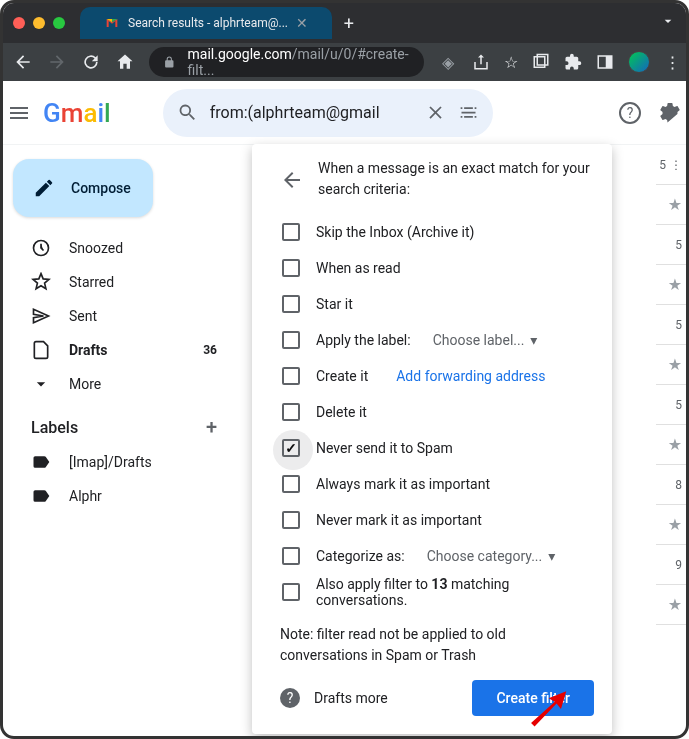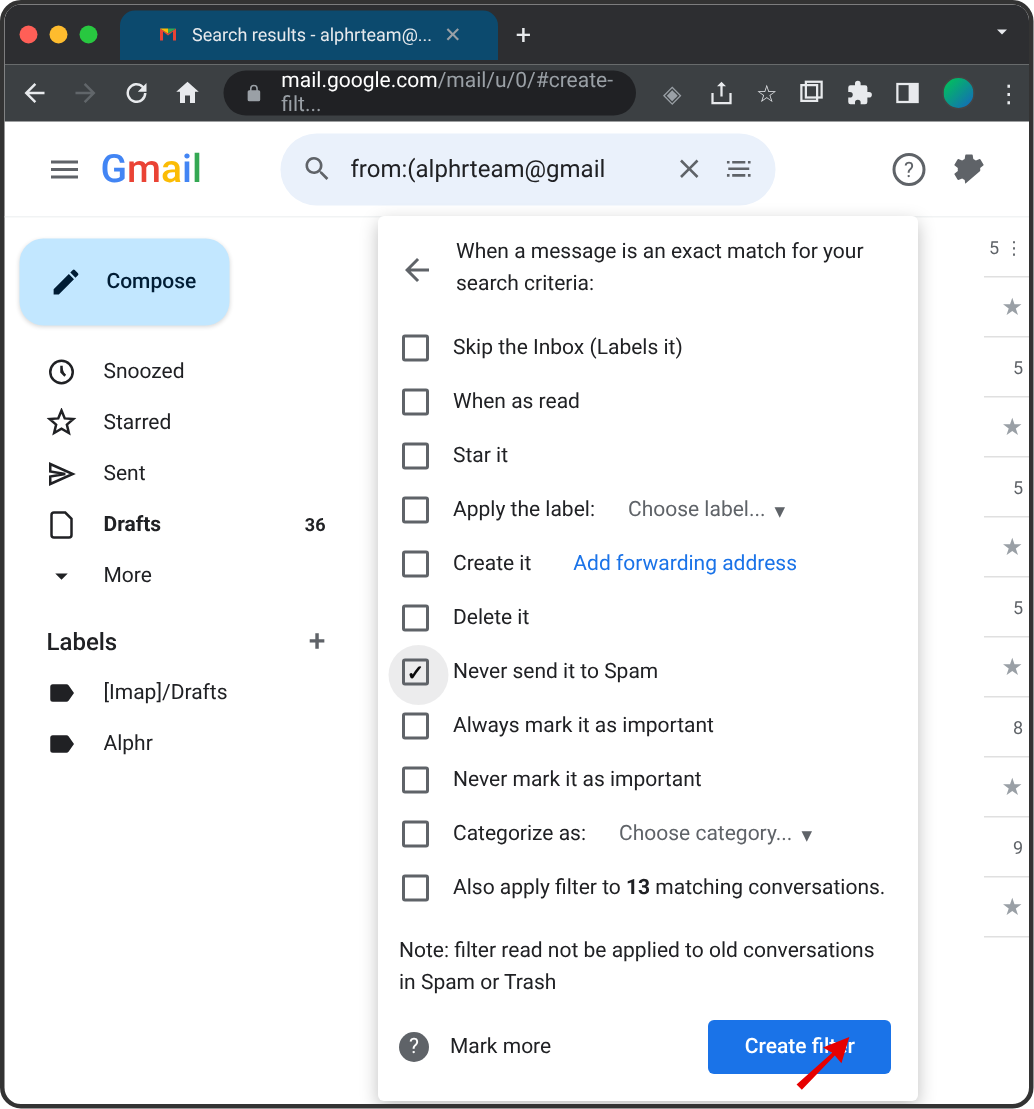--- a/index.html
+++ b/index.html
@@ -19,21 +19,21 @@
     .addr-bar { background: #3c4043; height: 38px; display: flex; align-items: center; padding: 0 10px; gap: 14px; color: #9aa0a6; }
     .nav-icon { width: 20px; height: 20px; fill: #9aa0a6; display: flex; align-items: center; justify-content: center; }
     .nav-icon.disabled { opacity: 0.4; }
     .url-box { flex: 1; background: #202124; border-radius: 18px; height: 30px; display: flex; align-items: center; padding: 0 14px; gap: 12px; color: #e8eaed; font-size: 14px; }
     .url-host { color: #fff; }
     .url-path { color: #9aa0a6; }
     .ext-icons { display: flex; gap: 14px; align-items: center; }
     .avatar-ext { width: 22px; height: 22px; border-radius: 50%; background: linear-gradient(135deg, #00c853, #1565c0); border: 1px solid #444; }
     
     
-    .gmail-header { height: 64px; display: flex; align-items: center; padding: 0 28px; gap: 12px; border-bottom: 1px solid #f1f3f4; position: relative; z-index: 1; }
+    .gmail-header { height: 64px; display: flex; align-items: center; padding: 0 4px; gap: 12px; border-bottom: 1px solid #f1f3f4; position: relative; z-index: 1; }
     .menu-icon { width: 24px; fill: #5f6368; }
     .gmail-logo { display: flex; align-items: center; gap: 4px; font-size: 22px; color: #5f6368; }
     .logo-m { font-size: 26px; font-weight: 500; }
     .search-box { flex: 1; background: #eaf1fb; border-radius: 30px; height: 48px; display: flex; align-items: center; padding: 0 14px; gap: 12px; margin-left: 40px; max-width: 330px; }
     .search-box svg { fill: #5f6368; }
     .search-input { background: none; border: none; font-size: 16px; color: #202124; flex: 1; outline: none; overflow: hidden; }
     .header-icons { display: flex; gap: 16px; margin-left: auto; }
     .h-ico { width: 24px; height: 24px; fill: #5f6368; }
     
     
@@ -45,21 +45,21 @@
     .nav-item svg { width: 20px; height: 20px; fill: #202124; }
     .nav-count { margin-left: auto; font-size: 12px; }
     .labels-header { display: flex; justify-content: space-between; padding: 14px 18px 6px 20px; font-size: 16px; font-weight: 500; color: #202124; align-items: center; }
     
     .content-bg { flex: 1; position: relative; overflow: hidden; }
     .bg-rows { position: absolute; right: 0; top: 0; width: 30px; }
     .bg-row { height: 40px; border-bottom: 1px solid #e0e0e0; display: flex; justify-content: flex-end; align-items: center; padding: 0 4px; font-size: 12px; color: #5f6368; gap: 4px; }
     .star-bg { color: #9aa0a6; font-size: 16px; }
     
     
-    .filter-popup { position: absolute; top: -1px; left: 249px; width: 360px; background: #fff; box-shadow: 0 4px 12px rgba(0,0,0,.25); border-radius: 4px; z-index: 100; padding: 14px 18px 18px 14px; font-size: 14px; color: #202124; }
+    .filter-popup { position: absolute; top: -1px; left: 249px; width: 360px; background: #fff; box-shadow: 0 4px 12px rgba(0,0,0,.25); border-radius: 4px; z-index: 100; padding: 14px 18px 18px 28px; font-size: 14px; color: #202124; }
     .popup-header { display: flex; gap: 14px; margin-bottom: 14px; }
     .back-arr { flex-shrink: 0; width: 24px; fill: #5f6368; margin-top: 2px; }
     .option-row { display: flex; align-items: center; gap: 16px; min-height: 36px; padding-left: 2px; }
     .cb { width: 18px; height: 18px; border: 2px solid #5f6368; border-radius: 2px; flex-shrink: 0; display: flex; align-items: center; justify-content: center; }
     .cb.checked { background: #fff; }
     .cb.checked::after { content: '✓'; font-size: 14px; color: #000; font-weight: bold; }
     .cb-highlight { position: relative; }
     .cb-highlight::before { content: ''; position: absolute; top: -11px; left: -11px; width: 40px; height: 40px; border-radius: 50%; background: rgba(95,99,104,.12); }
     .label-dd { color: #5f6368; display: flex; align-items: center; gap: 6px; margin-left: 6px; justify-content: center; }
     .fwd-link { color: #1a73e8; margin-left: 12px; }
@@ -281,21 +281,21 @@
 
   <div class="filter-popup">
     <div class="popup-header">
       <svg class="back-arr" viewBox="0 0 24 24">
           <path d="M20 11H7.8l5.6-5.6L12 4l-8 8 8 8 1.4-1.4L7.8 13H20z"></path>
         </svg>
       <div style="line-height:1.5">When a message is an exact match for your search criteria:</div>
     </div>
     <div class="option-row">
         <div class="cb"></div>
-        <span>Skip the Inbox (Labels it)</span>
+        <span>Skip the Inbox (Archive it)</span>
       </div>
     <div class="option-row">
         <div class="cb"></div>
         <span>When as read</span>
       </div>
     <div class="option-row">
         <div class="cb"></div>
         <span>Star it</span>
       </div>
     <div class="option-row">
@@ -329,21 +329,21 @@
         <span>Categorize as:</span>
         <span class="label-dd"><span>Choose category...</span> ▾</span>
       </div>
     <div class="option-row">
         <div class="cb"></div>
         <span><span>Also apply filter to </span><b>13</b><span> matching conversations.</span></span>
       </div>
     <div class="note">Note: filter read not be applied to old conversations in Spam or Trash</div>
     <div class="popup-footer">
       <div class="lm-icon">?</div>
-      <span>Mark more</span>
+      <span>Drafts more</span>
       <button class="create-btn">Create filter</button>
     </div>
   </div>
 </div>
 
 <div class="arrow">
   <svg viewBox="0 0 50 50">
       <path d="M8 42 L35 18 L28 14 L48 6 L42 26 L37 20 L12 46 Z" fill="#e60000"></path>
     </svg>
 </div>

